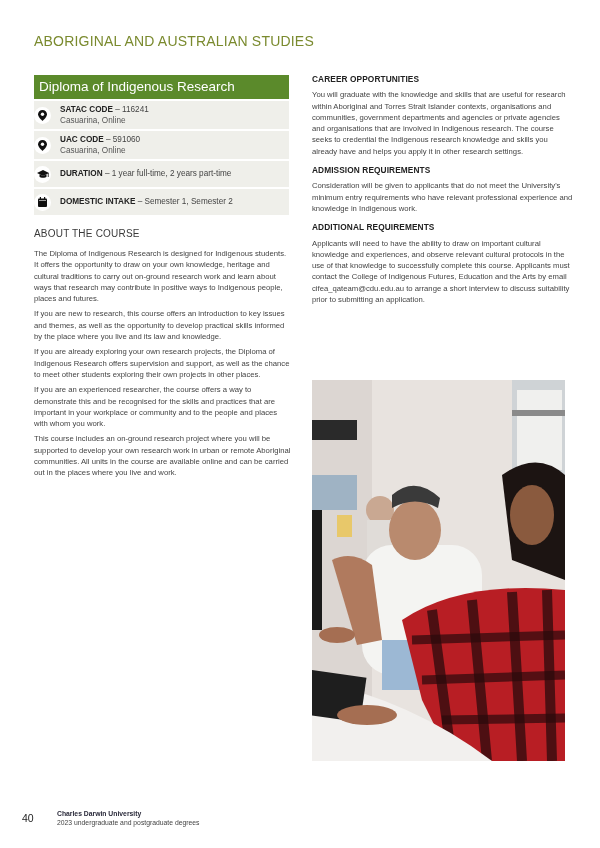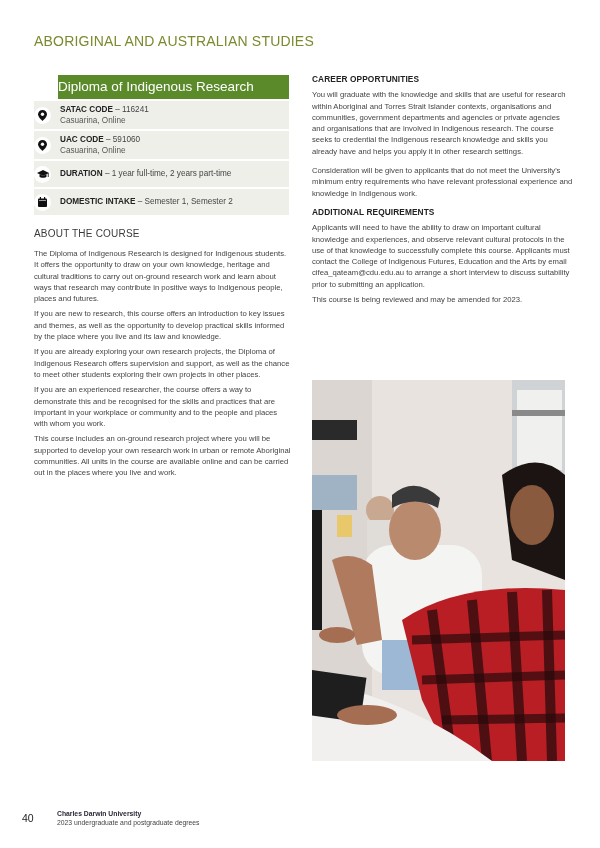--- a/index.html
+++ b/index.html
@@ -8,21 +8,21 @@
     font-family:"Liberation Sans", sans-serif; color:#3a3a3a;
   }
   .section-title {
     position:absolute; left:34px; top:33px; font-size:14px; letter-spacing:0.2px;
     color:#7a8a2e; font-weight:normal;
   }
   
   .info-box { position:absolute; left:34px; top:75px; width:255px; }
   .info-header {
     background:#5b8a2b; color:#ffffff; height:24px; line-height:24px;
-    font-size:13.5px; margin-left:24px;
+    font-size:13.5px; padding-left:5px;
   }
   .info-row {
     background:#efefea; margin-top:2px; display:flex; align-items:center;
     box-sizing:border-box;
   }
   .info-row.tall { height:28px; }
   .info-row.short { height:26px;align-items:center; }
   .info-row .icon {
     width:17px; height:17px; border-radius:50%; background:#ffffff;
     display:flex; align-items:center; justify-content:center; margin-right:9px; flex:0 0 17px;
@@ -120,26 +120,26 @@
   <p>If you are an experienced researcher, the course offers a way to demonstrate this and be recognised for the skills and practices that are important in your workplace or community and to the people and places with whom you work.</p>
   <p>This course includes an on-ground research project where you will be supported to develop your own research work in urban or remote Aboriginal communities. All units in the course are available online and can be carried out in the places where you live and work.</p>
 </div>
 
 <div class="right-col col-text">
   <div class="blk">
     <h3>CAREER OPPORTUNITIES</h3>
     <p>You will graduate with the knowledge and skills that are useful for research within Aboriginal and Torres Strait Islander contexts, organisations and communities, government departments and agencies or private agencies and organisations that are involved in Indigenous research. The course seeks to credential the Indigenous research knowledge and skills you already have and helps you apply it in other research settings.</p>
   </div>
   <div class="blk">
+    <h3>ADMISSION REQUIREMENTS</h3>
     <p>Consideration will be given to applicants that do not meet the University's minimum entry requirements who have relevant professional experience and knowledge in Indigenous work.</p>
   </div>
   <div class="blk">
     <h3>ADDITIONAL REQUIREMENTS</h3>
     <p>Applicants will need to have the ability to draw on important cultural knowledge and experiences, and observe relevant cultural protocols in the use of that knowledge to successfully complete this course. Applicants must contact the College of Indigenous Futures, Education and the Arts by email cifea_qateam@cdu.edu.au to arrange a short interview to discuss suitability prior to submitting an application.</p>
-    <p>This course is being reviewed and may be amended for 2023.</p>
   </div>
 </div>
 
 <div class="photo" title="Students working at computers in a classroom, smiling">
   <svg class="ph-wall" viewBox="0 0 253 381" preserveAspectRatio="none">
     <rect x="0" y="0" width="253" height="381" fill="#e8e3df"></rect>
     <rect x="0" y="0" width="60" height="381" fill="#dcd6d2"></rect>
     <rect x="0" y="40" width="45" height="20" fill="#2a2a2a"></rect>
     <rect x="0" y="95" width="45" height="35" fill="#9fb3c4"></rect>
     <rect x="25" y="135" width="15" height="22" fill="#e8c86a"></rect>

